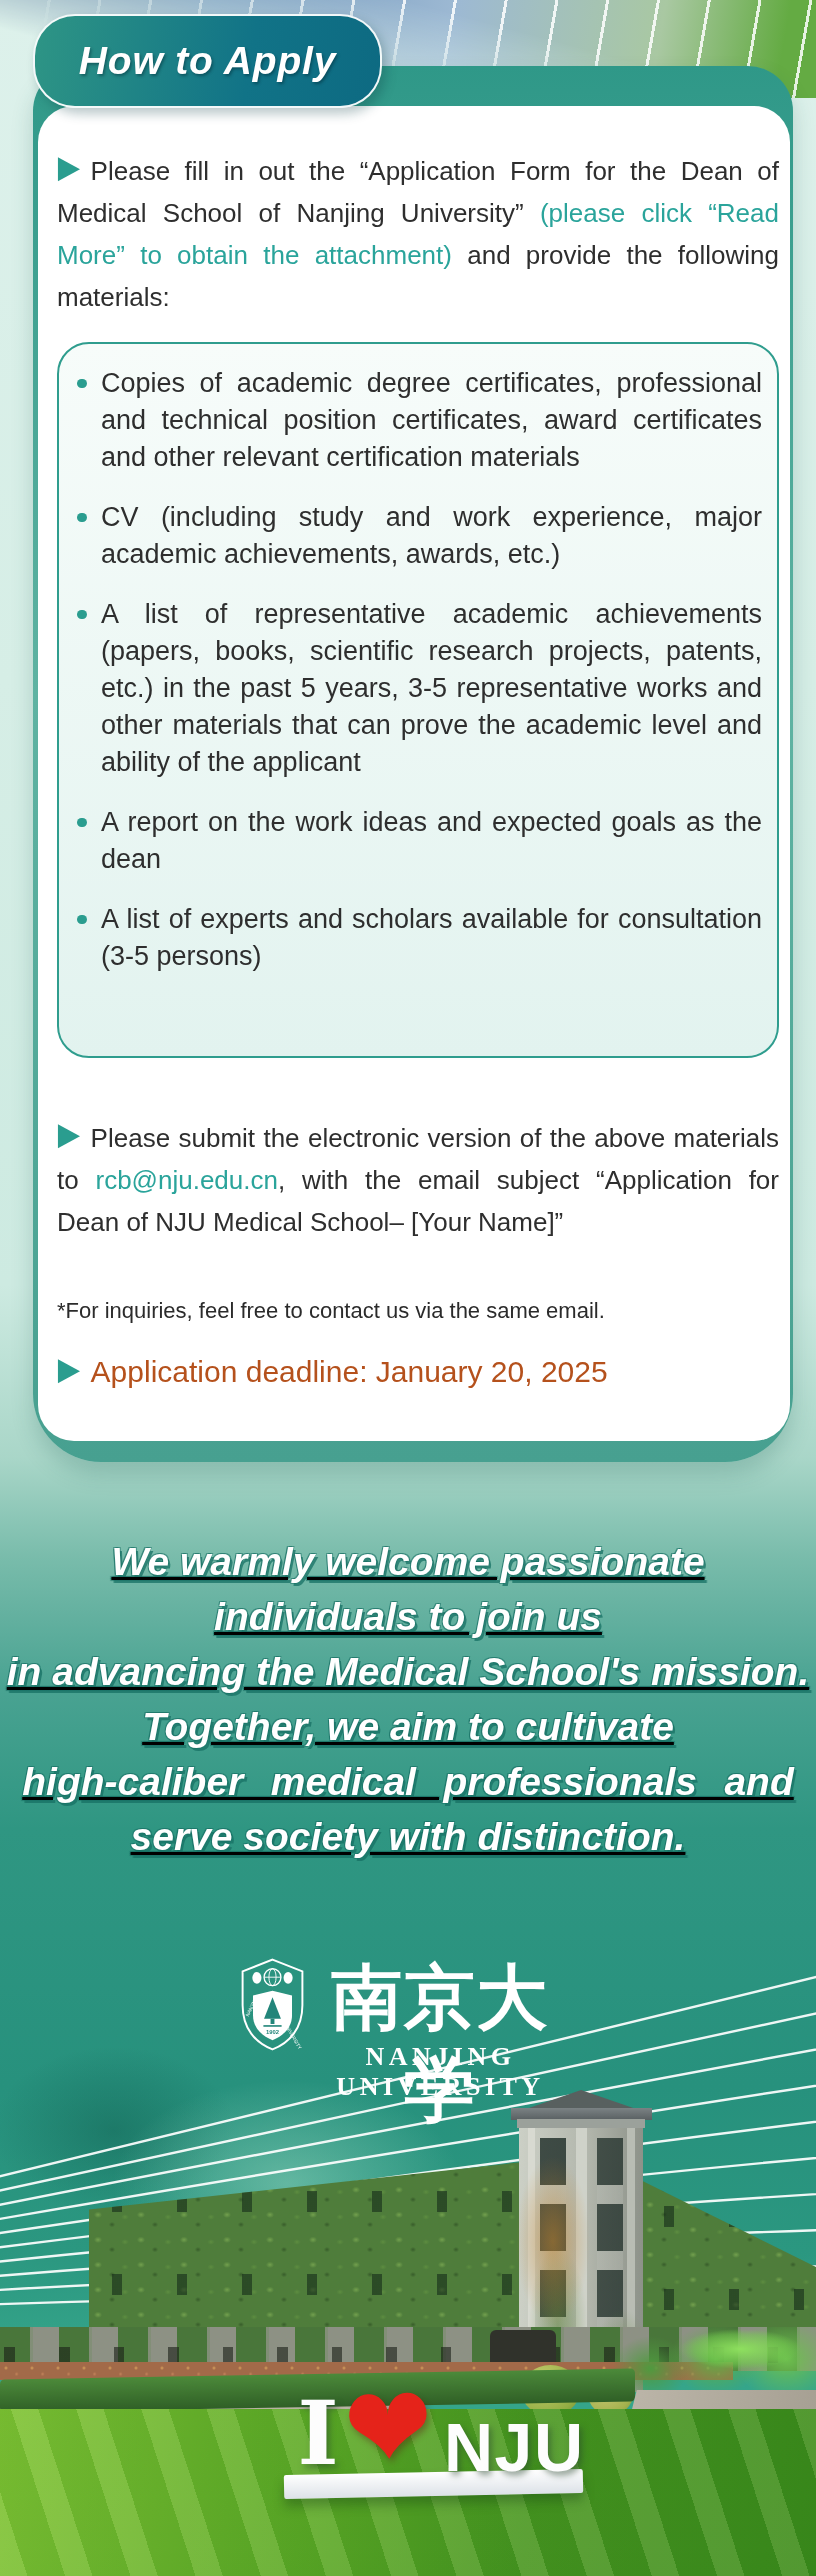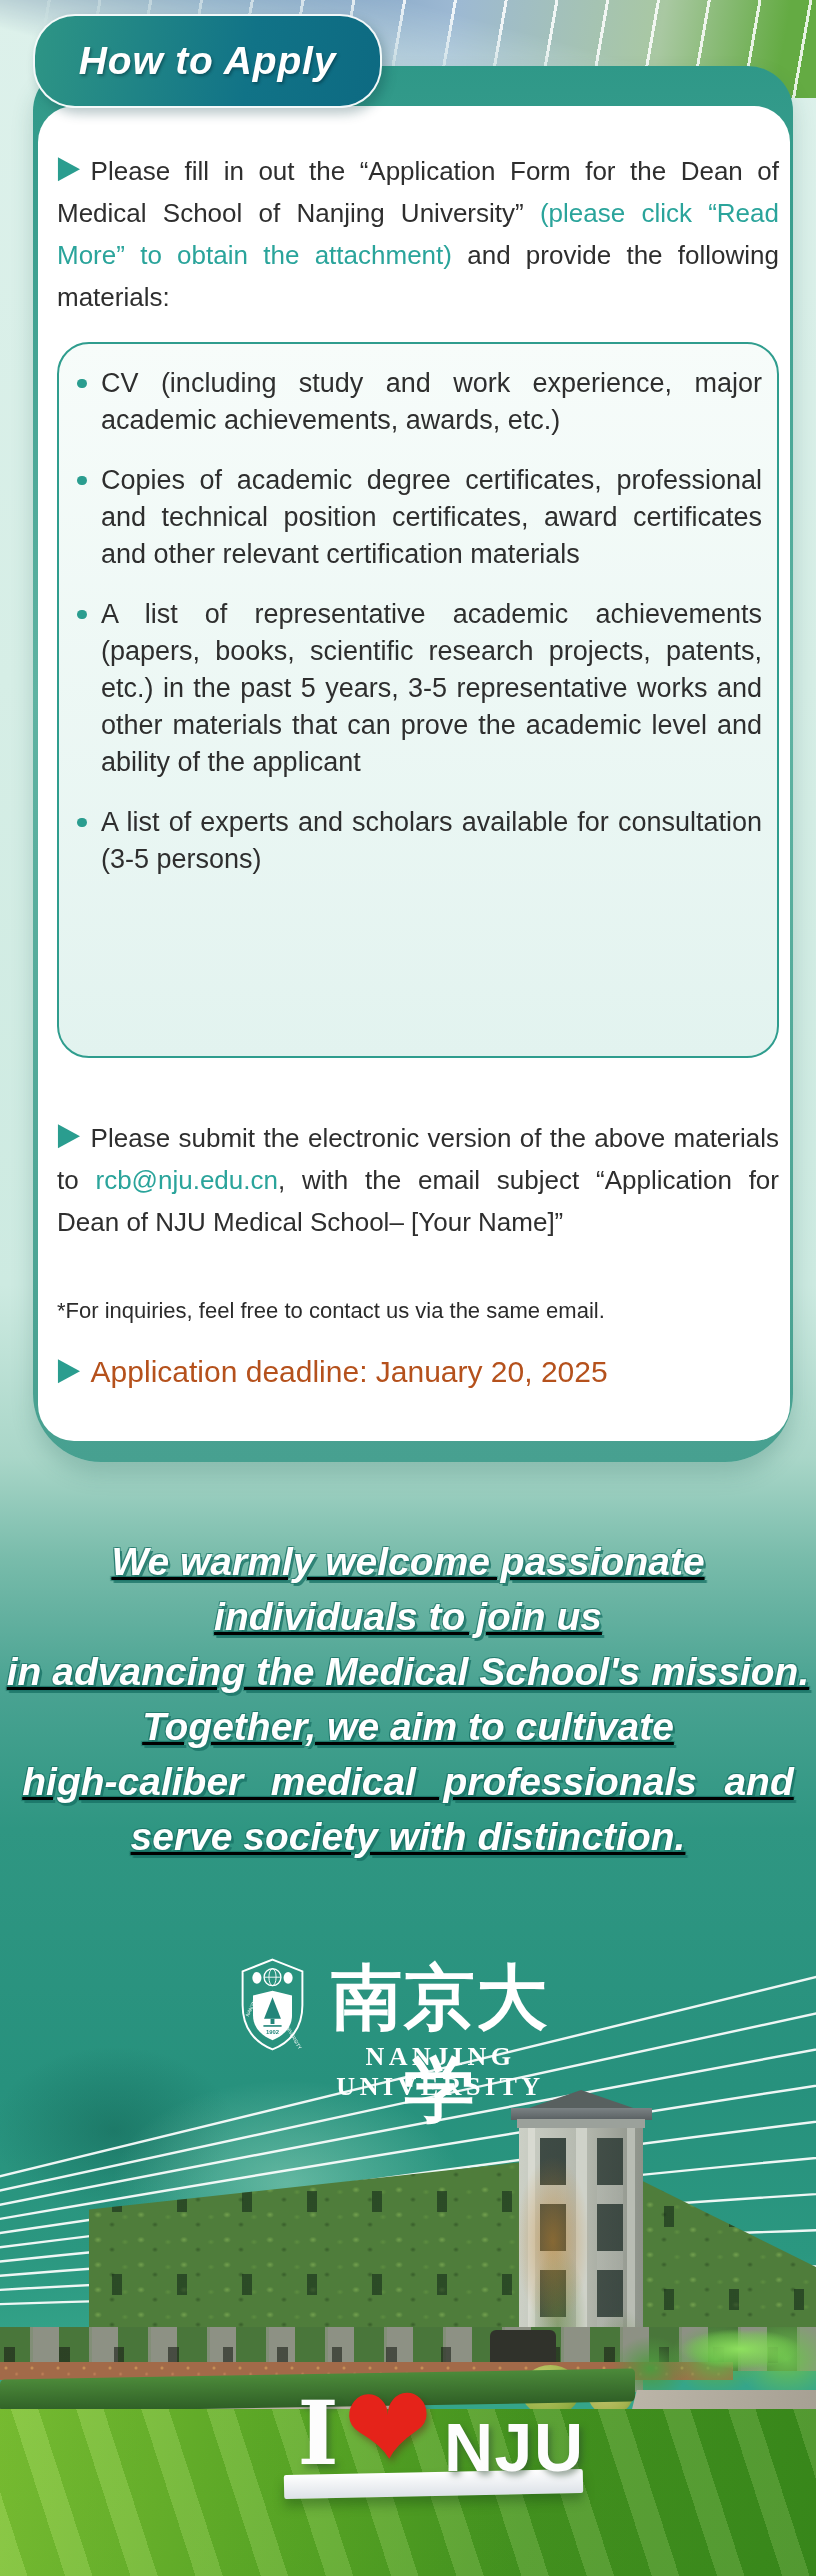--- a/index.html
+++ b/index.html
@@ -168,29 +168,33 @@
     <span class="badge-label">How to Apply</span>
   </div>
 
   <div class="abs para para1">
     <span class="arrow"></span><span>Please fill in out the “Application Form for the Dean of Medical School of Nanjing University” </span><span class="link">(please click “Read More” to obtain the attachment)</span><span> and provide the following materials:</span>
   </div>
 
   <div class="abs materials-box">
     <div class="mat-item">
       <span class="dot"></span>
+      <span>Copies of academic degree certificates, professional and technical position certificates, award certificates and other relevant certification materials</span>
+    </div>
+    <div class="mat-item">
+      <span class="dot"></span>
       <span>CV (including study and work experience, major academic achievements, awards, etc.)</span>
     </div>
     <div class="mat-item">
       <span class="dot"></span>
-      <span>Copies of academic degree certificates, professional and technical position certificates, award certificates and other relevant certification materials</span>
-    </div>
-    <div class="mat-item">
-      <span class="dot"></span>
       <span>A list of representative academic achievements (papers, books, scientific research projects, patents, etc.) in the past 5 years, 3-5 representative works and other materials that can prove the academic level and ability of the applicant</span>
+    </div>
+    <div class="mat-item">
+      <span class="dot"></span>
+      <span>A report on the work ideas and expected goals as the dean</span>
     </div>
     <div class="mat-item">
       <span class="dot"></span>
       <span>A list of experts and scholars available for consultation (3-5 persons)</span>
     </div>
   </div>
 
   <div class="abs para para2">
     <span class="arrow"></span><span>Please submit the electronic version of the above materials to </span><span class="link">rcb@nju.edu.cn</span><span>, with the email subject “Application for Dean of NJU Medical School– [Your Name]”</span>
   </div>

